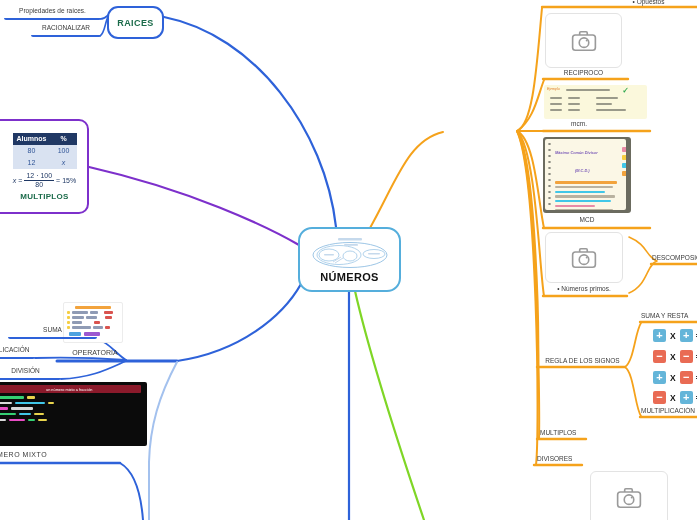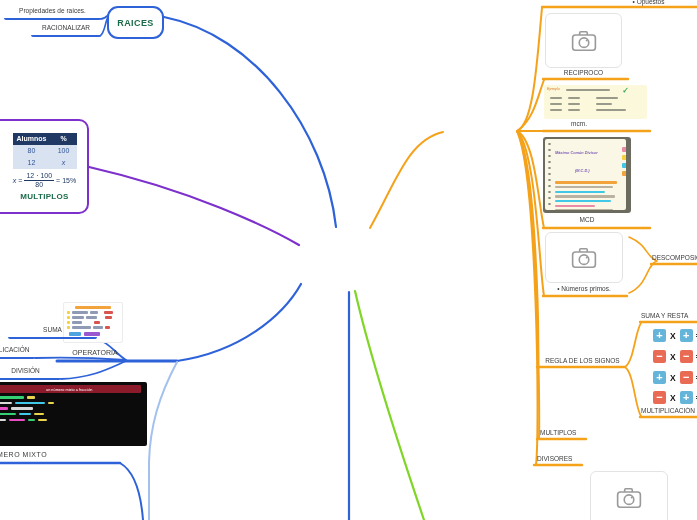--- a/index.html
+++ b/index.html
@@ -152,20 +152,35 @@
       <span>=</span>
       <span class="frac">
         <span class="num">12 · 100</span>
         <span>80</span>
       </span>
       <span>= 15%</span>
     </div>
     <div class="pct-label">MULTIPLOS</div>
   </div>
 
+  <div class="center-node" style="left:298px;top:227px;width:103px;height:65px">
+    <svg width="84" height="32" viewBox="0 0 84 32">
+      <rect x="30" y="1" width="24" height="2.5" rx="1" fill="#C5D9EC"></rect>
+      <ellipse cx="42" cy="18" rx="37" ry="12.5" stroke="#9DC6E6" stroke-width="1" fill="none"></ellipse>
+      <ellipse cx="31" cy="18" rx="22" ry="9.5" stroke="#9DC6E6" stroke-width="0.8" fill="none"></ellipse>
+      <ellipse cx="21" cy="18" rx="10" ry="6" stroke="#9DC6E6" stroke-width="0.8" fill="none"></ellipse>
+      <ellipse cx="42" cy="19" rx="7" ry="5" stroke="#9DC6E6" stroke-width="0.8" fill="none"></ellipse>
+      <ellipse cx="66" cy="17" rx="11" ry="4.5" stroke="#9DC6E6" stroke-width="0.8" fill="none"></ellipse>
+      <rect x="36" y="7" width="14" height="1.8" rx="0.9" fill="#C5D9EC"></rect>
+      <rect x="16" y="17" width="10" height="1.5" rx="0.7" fill="#C5D9EC"></rect>
+      <rect x="60" y="16" width="12" height="1.5" rx="0.7" fill="#C5D9EC"></rect>
+      <path d="M 25,25 L 33,20 M 27,26 L 35,21" stroke="#C5D9EC" stroke-width="1"></path>
+    </svg>
+    <div class="title">NÚMEROS</div>
+  </div>
 
 
   <div class="lbl c" style="left:600px;top:-2px;width:97px">• Opuestos</div>
 
   <div class="photo-box" style="left:545px;top:13px;width:77px;height:55px">
     <svg width="26" height="22" viewBox="0 0 24 20">
       <rect class="cam" x="1.5" y="4.5" width="21" height="14" rx="2.5"></rect>
       <path class="cam" d="M 8,4.5 L 8,2.5 Q 8,1.5 9,1.5 L 14,1.5 Q 15,1.5 15,2.5 L 15,4.5"></path>
       <circle class="cam" cx="12" cy="11.5" r="4.4"></circle>
       <circle cx="14.5" cy="9.5" r="0.9" fill="#9a9a9a"></circle>

